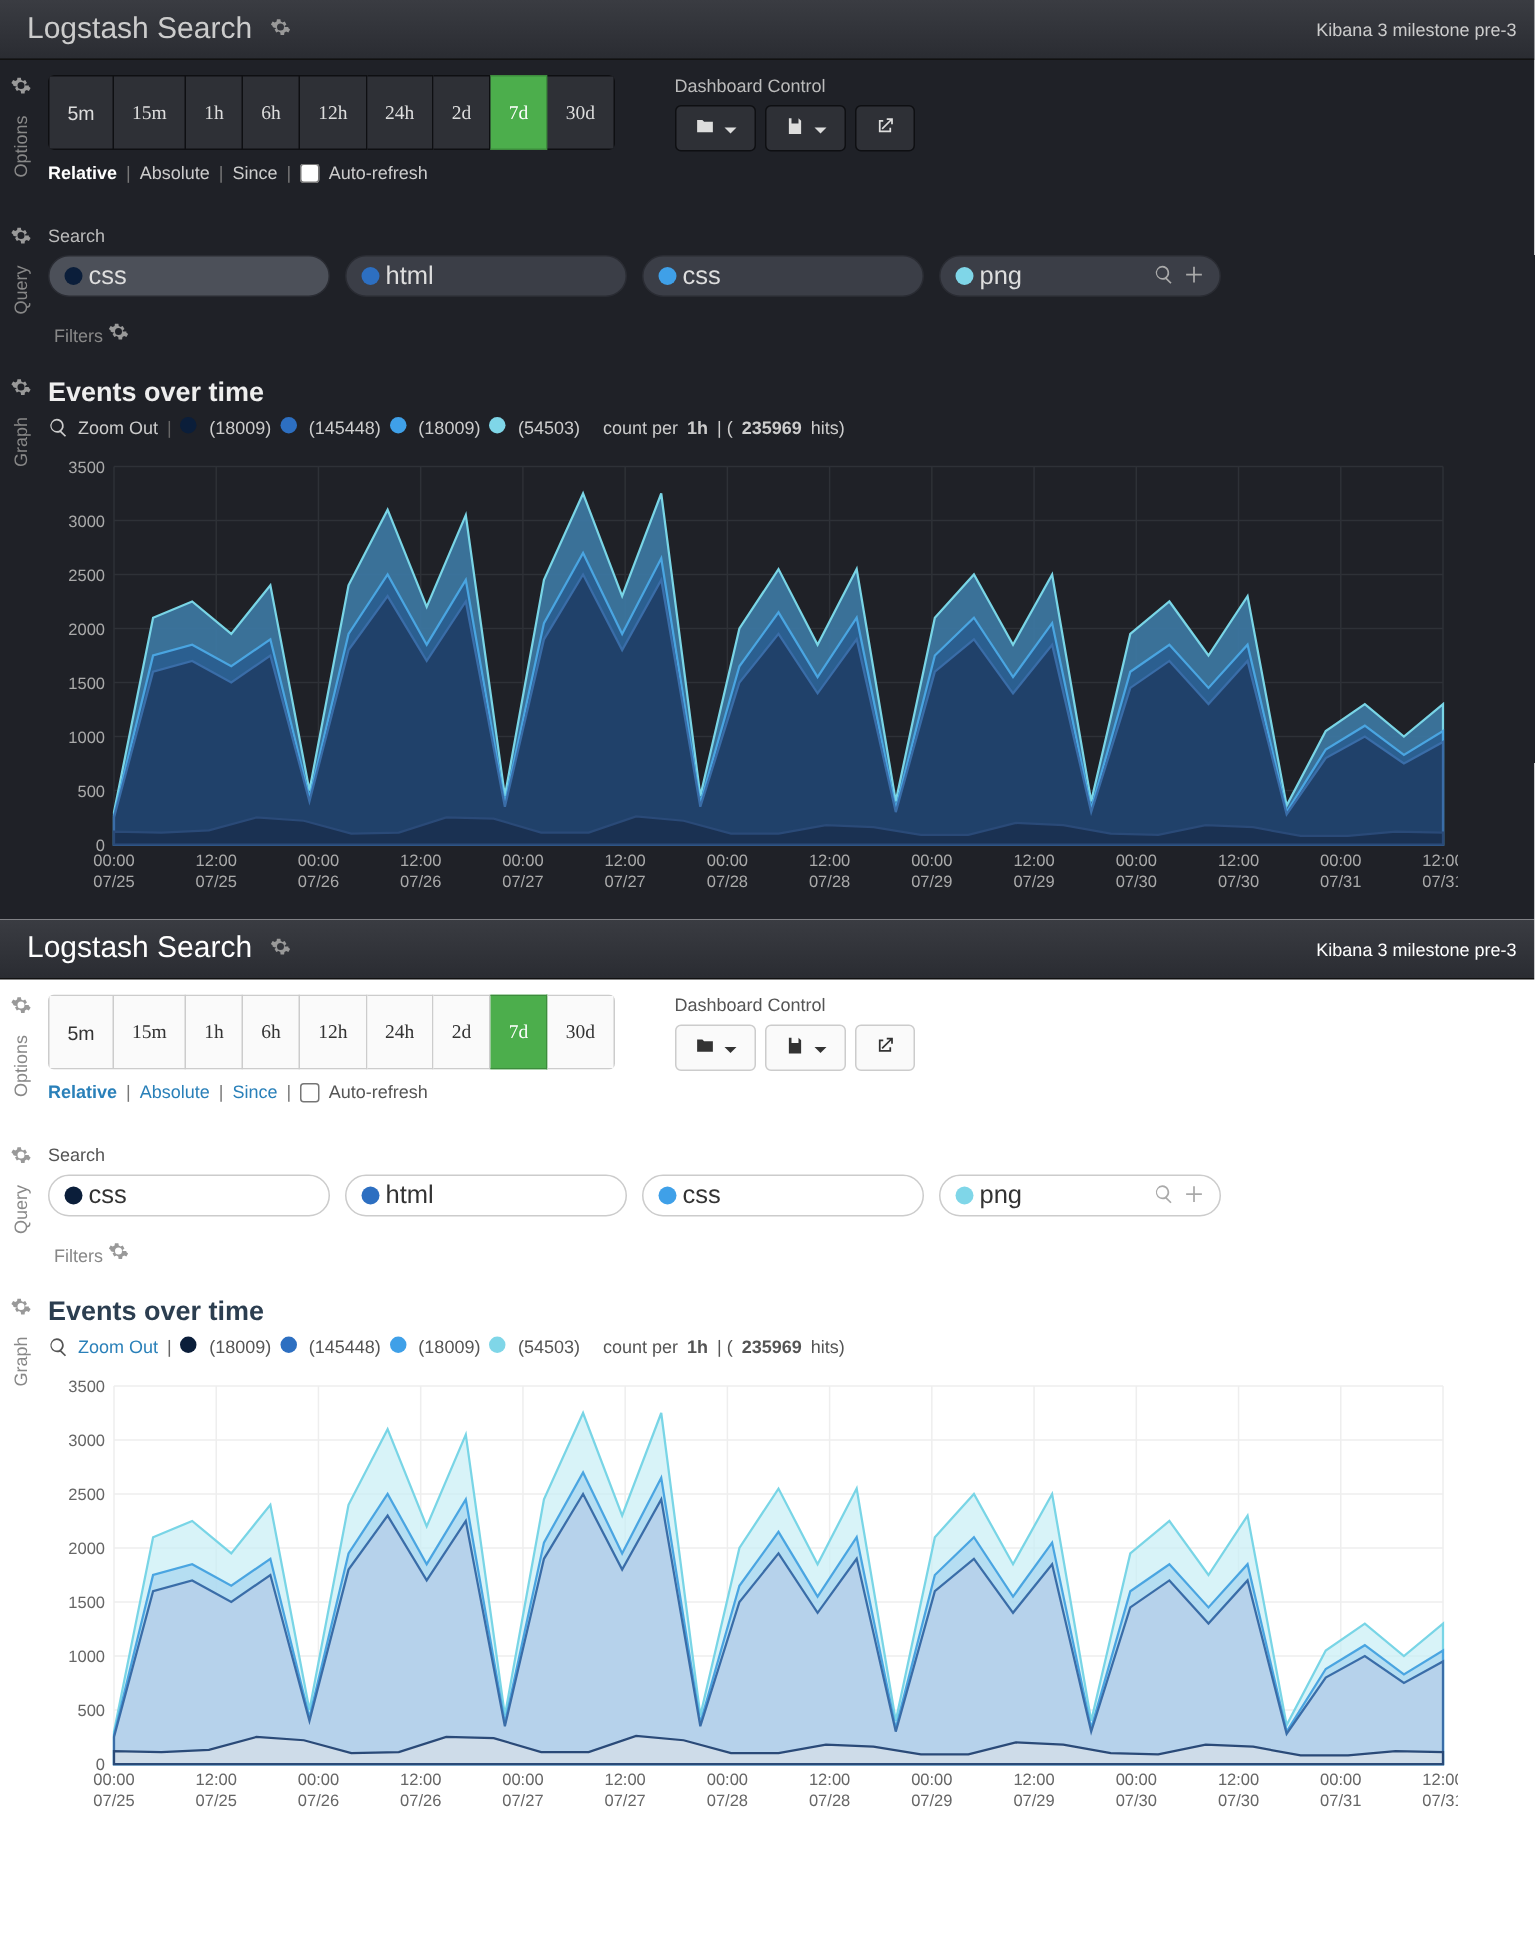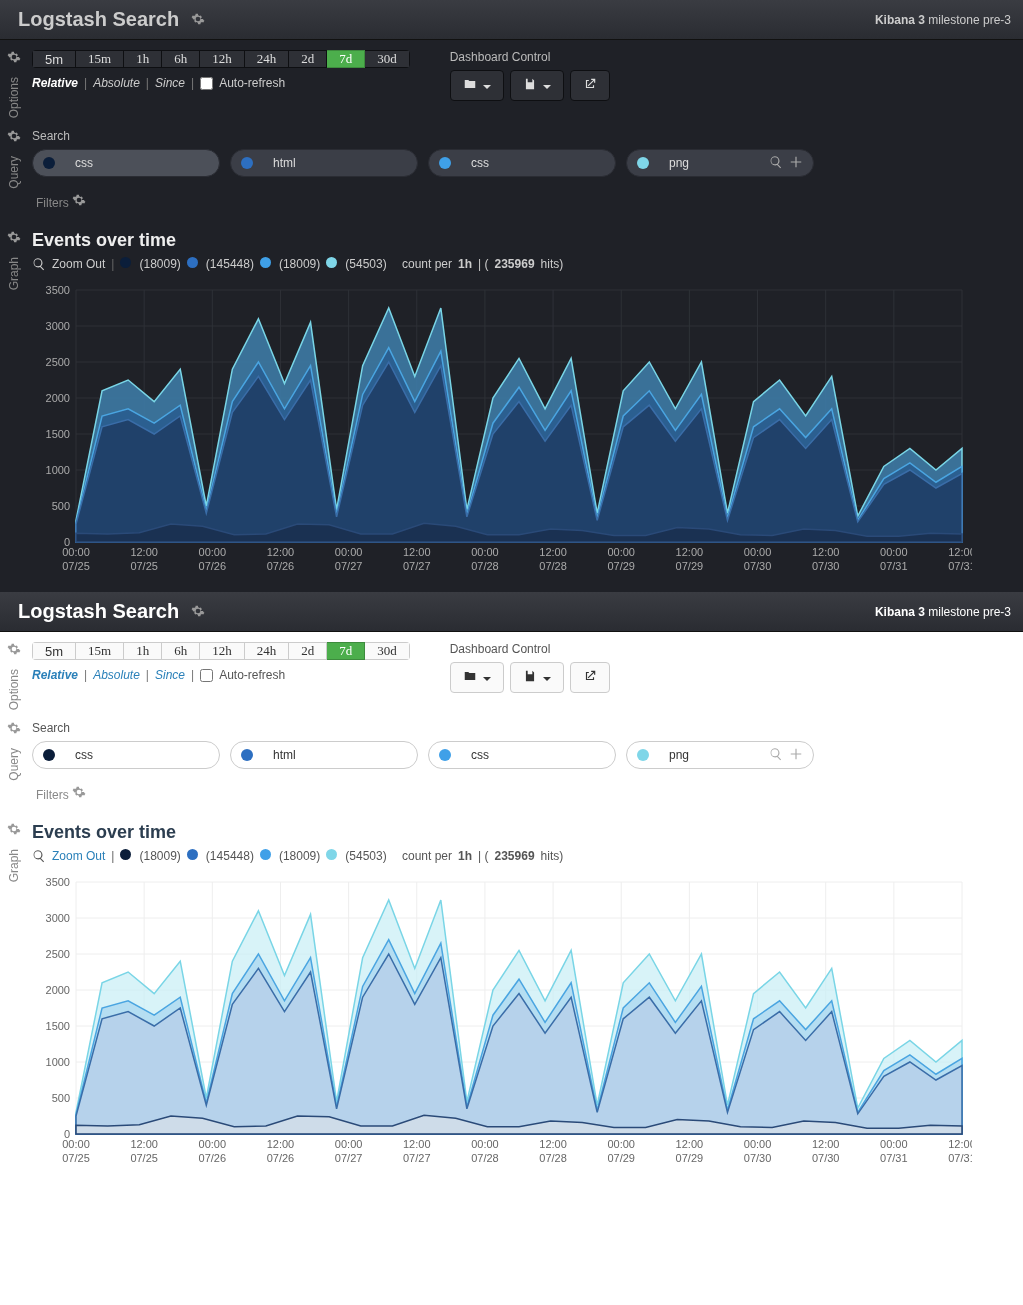--- a/index.html
+++ b/index.html
@@ -3,51 +3,51 @@
 <meta charset="utf-8">
 <style>
   * { box-sizing: border-box; margin: 0; padding: 0; }
   body { font-family: "Helvetica Neue", Helvetica, Arial, sans-serif; font-size: 13px; color: #ccc; }
   .panel { width: 1023px; }
   .dark { background: #1f2127; color: #ccc; }
   .light { background: #ffffff; color: #555; }
   .header { display: flex; align-items: center; justify-content: space-between; height: 40px; padding: 0 12px 0 18px; }
   .dark .header { background: linear-gradient(#3a3c42,#2a2c32); border-bottom: 1px solid #111; }
   .light .header { background: linear-gradient(#3a3c42,#2a2c32); color: #fff; border-bottom: 1px solid #111; }
-  .title { font-size: 20px; font-weight: 700; display: flex; align-items: center; gap: 12px; }
+  .title { font-size: 20px; font-weight: 400; display: flex; align-items: center; gap: 12px; }
   .brand { font-size: 12px; }
-  .brand b { font-weight: bold; }
+  .brand b { font-weight: normal; }
   .body { display: flex; }
   .rail { width: 28px; display: flex; flex-direction: column; align-items: center; gap: 6px; padding-top: 10px; }
   .rail .gear { font-size: 13px; }
   .rail .vlabel { writing-mode: vertical-rl; transform: rotate(180deg); font-size: 12px; color: #888; margin-top: 4px; }
   .main { flex: 1; padding: 10px 14px 8px 4px; }
   .dash-label { font-size: 12px; margin-bottom: 6px; color: #bbb; }
   .light .dash-label { color: #555; }
   .section { margin-bottom: 10px; }
   .opt-row { display: flex; align-items: flex-start; gap: 40px; }
   .time-btns { display: inline-flex; border-radius: 4px; overflow: hidden; }
-  .time-btns button { border: 1px solid #111; padding: 0 12px; font-size: 13px; cursor: pointer; }
+  .time-btns button { border: 1px solid #111; padding: 16px 12px; font-size: 13px; cursor: pointer; }
   .dark .time-btns button { background: #2e3036; color: #ddd; border-color: #0e0f12; }
   .light .time-btns button { background: #fafafa; color: #333; border-color: #ccc; }
   .time-btns button + button { border-left: 0; font-family: Liberation Serif, serif; }
   .time-btns button.active { background: #4cae4c; color: #fff; border-color: #3d8b3d; }
   .light .time-btns button.active { background: #4cae4c; color: #fff; border-color: #3d8b3d; }
   .dash-grp { display: inline-flex; gap: 6px; }
   .dash-grp button { border: 1px solid #111; border-radius: 4px; padding: 6px 12px; font-size: 13px; cursor: pointer; display: inline-flex; align-items: center; gap: 4px; }
   .dark .dash-grp button { background: #2e3036; color: #ddd; border-color: #0e0f12; }
   .light .dash-grp button { background: #fafafa; color: #333; border-color: #ccc; }
   .mode-row { margin-top: 8px; font-size: 12px; display: flex; align-items: center; gap: 6px; }
   .mode-row .sep { color: #777; }
-  .mode-link { cursor: pointer; font-style: italic; }
+  .mode-link { cursor: pointer; }
   .dark .mode-link.active { font-weight: bold; color: #fff; }
   .light .mode-link { color: #2a80b9; }
   .light .mode-link.active { font-weight: bold; }
   .query-row { display: flex; gap: 10px; }
-  .pill { flex: 0 0 188px; height: 28px; border-radius: 14px; display: flex; align-items: center; padding: 0 10px; gap: 20px; font-size: 12px; justify-content: flex-end; }
+  .pill { flex: 0 0 188px; height: 28px; border-radius: 14px; display: flex; align-items: center; padding: 0 10px; gap: 4px; font-size: 17px; justify-content: flex-end; }
   .dark .pill { background: #3b3e47; border: 1px solid #2a2c33; color: #ddd; }
   .light .pill { background: #fff; border: 1px solid #ccc; color: #333; }
   .dark .pill.hi { background: #4c5059; }
   .pill .dot { width: 12px; height: 12px; border-radius: 50%; flex-shrink: 0; }
   .pill span.txt { flex: 1; }
   .pill .acts { display: flex; gap: 6px; font-size: 12px; color: #aaa; }
   .filters-row { font-size: 12px; color: #888; padding: 6px 0 2px 4px; }
   .light .filters-row { color: #888; }
   .section-title { font-size: 18px; font-weight: bold; margin-bottom: 6px; }
   .dark .section-title { color: #eee; }

